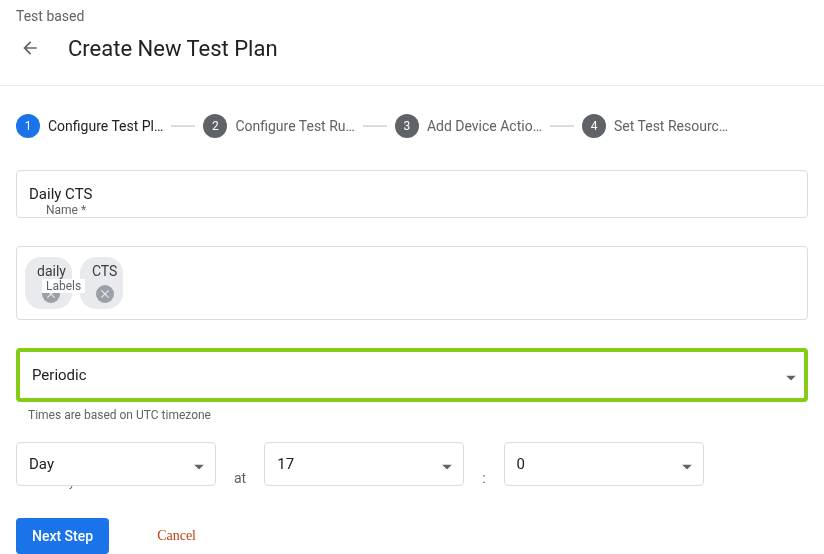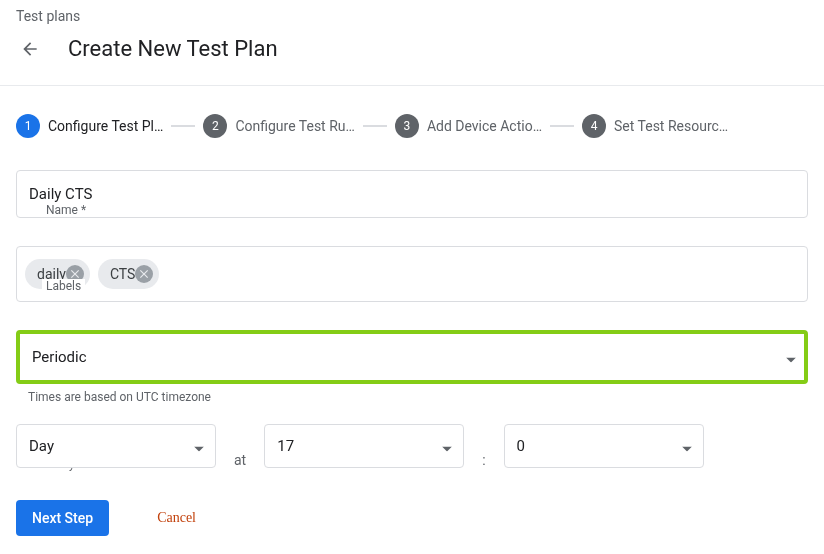--- a/index.html
+++ b/index.html
@@ -13,21 +13,20 @@
       background: #fff;
       width: 824px;
     }
     .breadcrumb {
       padding: 8px 16px;
       font-size: 14px;
       color: #5f6368;
     }
     .header-row {
       display: flex;
-      align-items: center;
       padding: 4px 16px 24px 18px;
       gap: 26px;
       border-bottom: 1px solid #e8eaed;
     }
     .back-icon {
       width: 24px;
       height: 24px;
       cursor: pointer;
       display: flex;
       align-items: center;
@@ -117,23 +116,24 @@
       gap: 8px;
       align-items: center;
       flex-wrap: wrap;
     }
     .chip {
       background: #e8eaed;
       border-radius: 16px;
       padding: 6px 6px 6px 12px;
       display: flex;
       align-items: center;
-      gap: 0;
+      gap: 6px;
       font-size: 14px;
       color: #3c4043;
+      flex-direction: column;
     }
     .chip-remove {
       width: 18px;
       height: 18px;
       border-radius: 50%;
       background: #9aa0a6;
       color: #e8eaed;
       display: flex;
       align-items: center;
       justify-content: center;
@@ -226,21 +226,21 @@
       font-size: 14px;
       font-weight: 500;
       cursor: pointer;
       font-family: Liberation Serif, serif;
       padding: 10px 8px;
     }
   </style>
 </head>
 <body>
 
-<div class="breadcrumb">Test plans</div>
+<div class="breadcrumb">Test based</div>
 
 <div class="header-row">
   <div class="back-icon">
     <svg width="20" height="20" viewBox="0 0 24 24" fill="#5f6368">
       <path d="M20 11H7.83l5.59-5.59L12 4l-8 8 8 8 1.41-1.41L7.83 13H20v-2z"></path>
     </svg>
   </div>
   <h1 class="page-title">Create New Test Plan</h1>
 </div>
 

